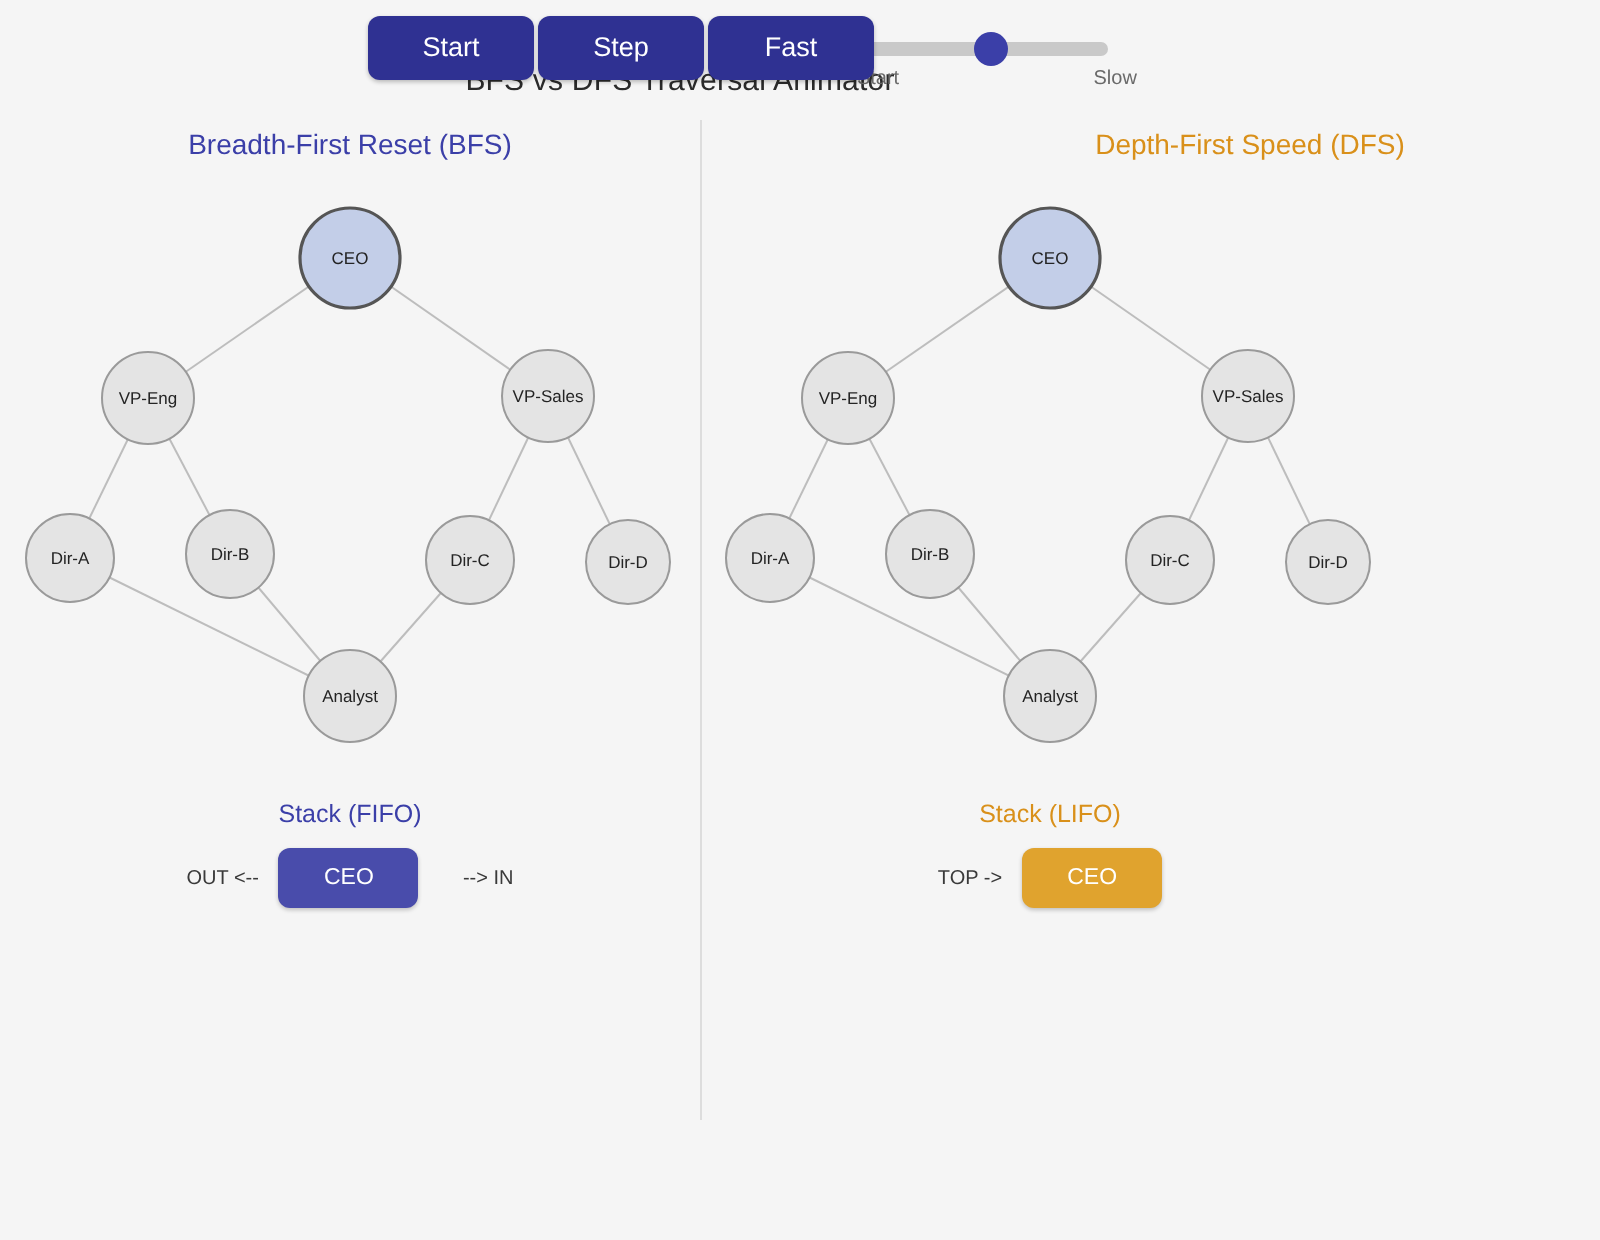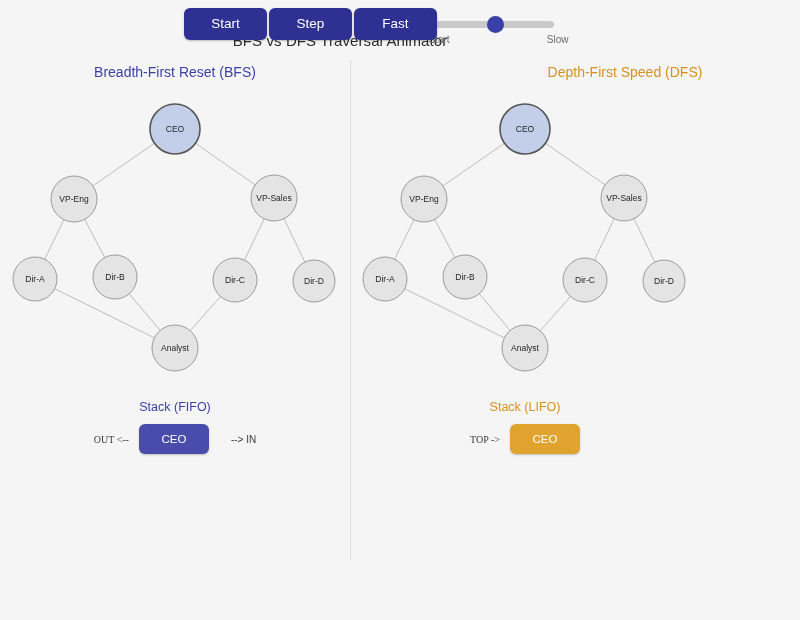--- a/index.html
+++ b/index.html
@@ -166,21 +166,21 @@
     width: 350px;
     display: flex;
     align-items: center;
     justify-content: center;
   }
   .end-marker {
     font-size: 10px;
     color: #3a3a3a;
     white-space: nowrap;
   }
-  .end-marker.lead  { margin-right: 10px; font-family: Liberation Serif, serif; }
+  .end-marker.lead  { margin-right: 10px; }
   .end-marker.trail { margin-left: 22px; }
 
   .cells {
     display: flex;
     align-items: center;
   }
   .cell {
     min-width: 58px;
     height: 30px;
     line-height: 30px;

